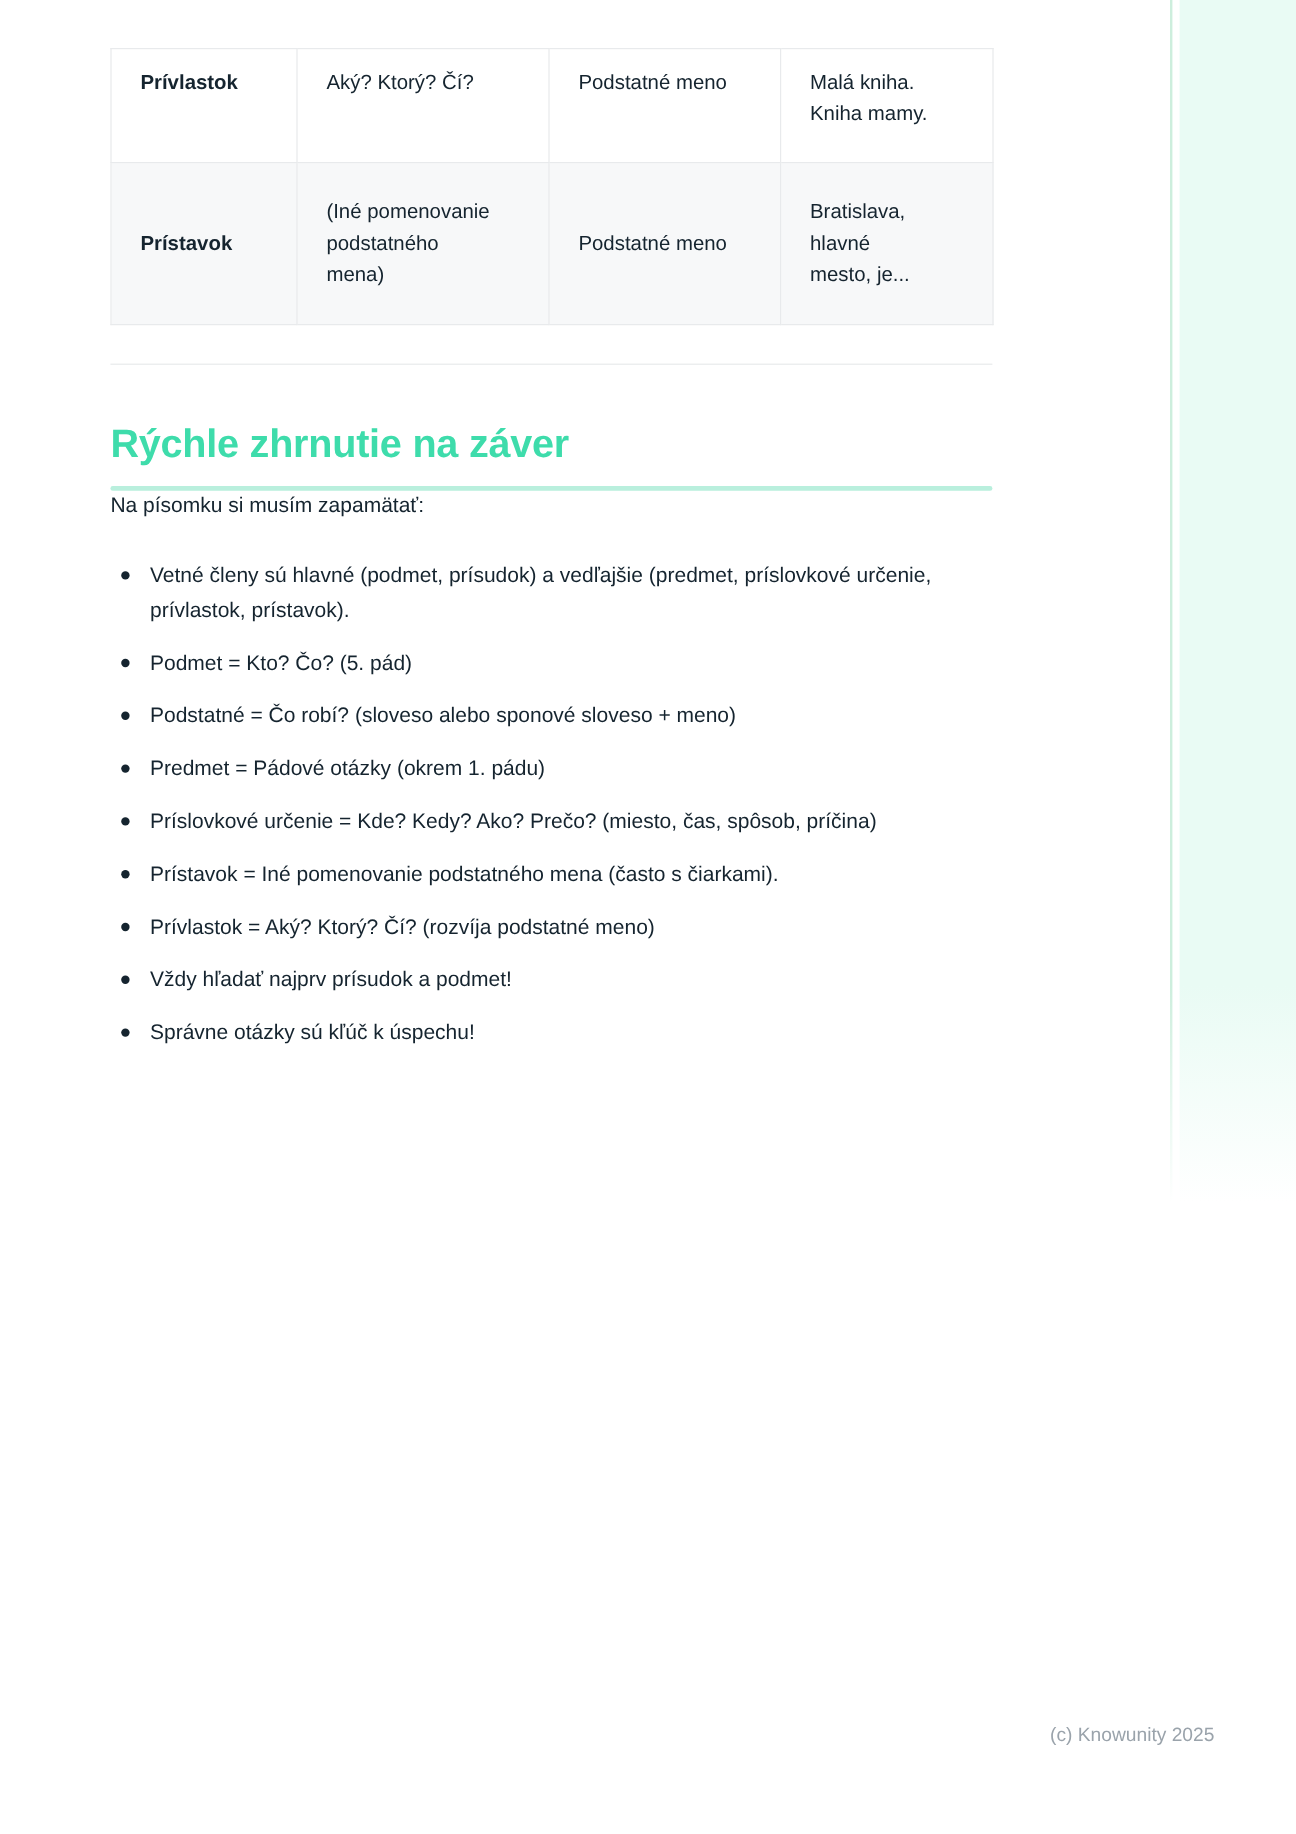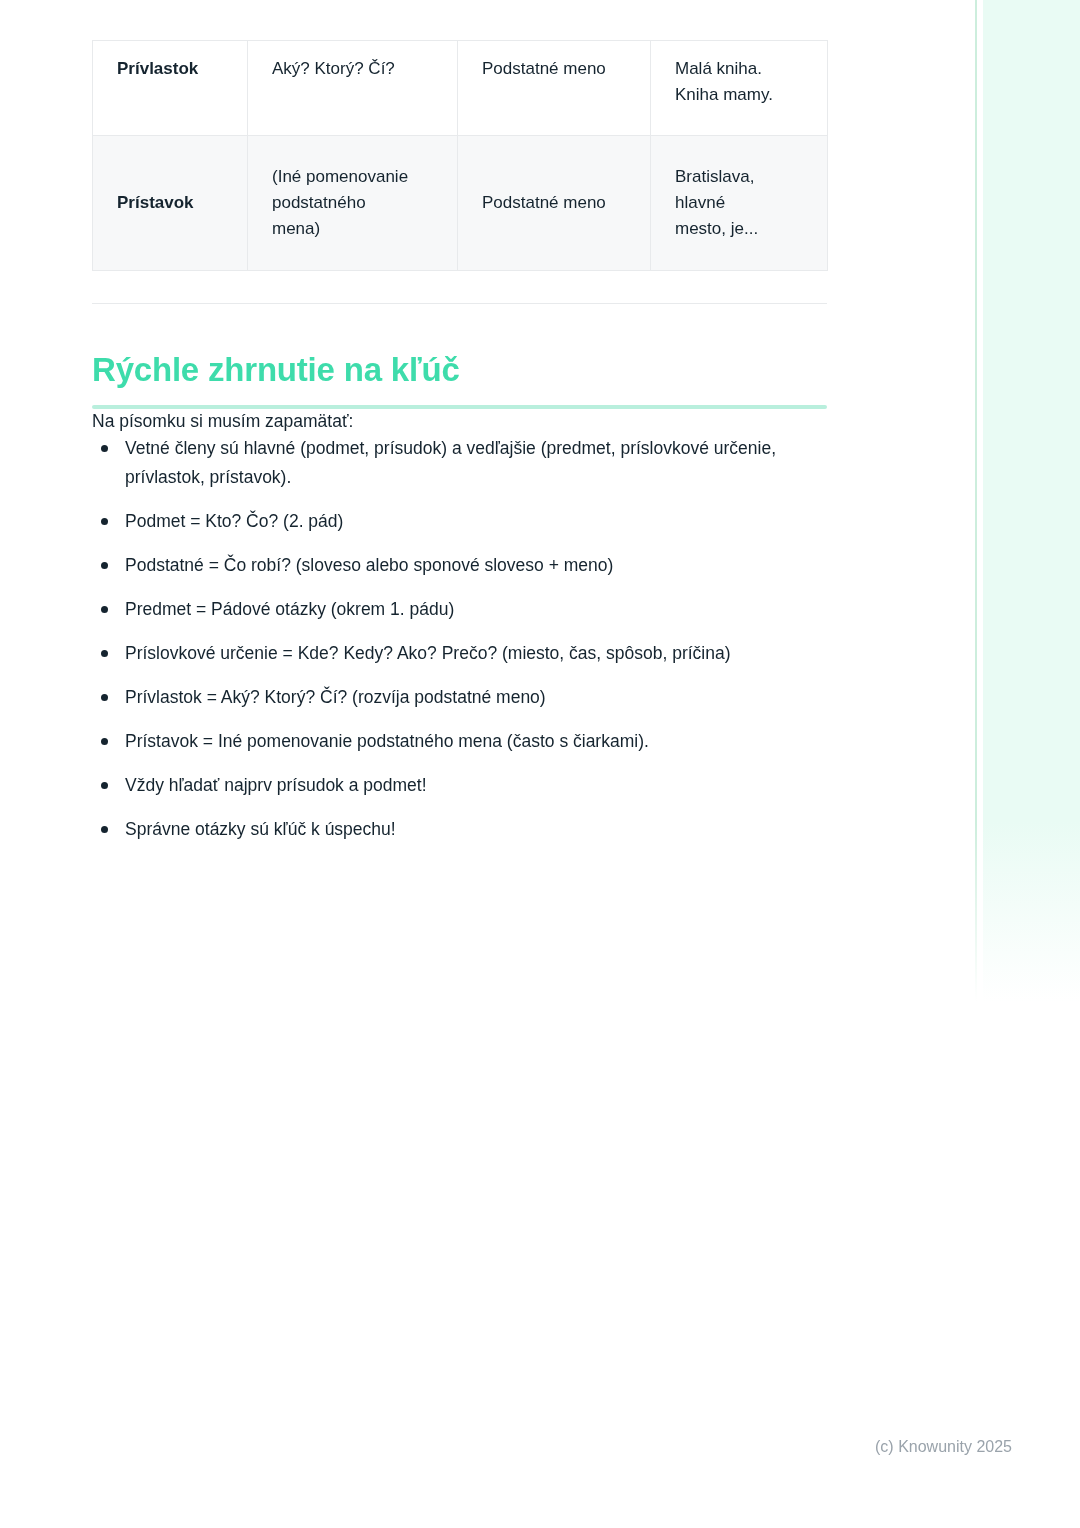--- a/index.html
+++ b/index.html
@@ -38,21 +38,21 @@
   .divider { margin-top:32px; height:1px; background:var(--border,#e8eaec); width:735px; }
 
   h1.heading {
     margin-top:46px; font-size:33px; line-height:40px; font-weight:700;
     color:var(--heading,#3edcab); letter-spacing:-0.2px;
   }
   .heading-underline { margin-top:15px; height:4px; width:735px; background:var(--underline,#b9efdd); border-radius:2px; }
 
   p.intro { font-size:17.5px; line-height:25px; }
 
-  ul.bullets { list-style:none; }
+  ul.bullets { margin-top:31px; list-style:none; }
   ul.bullets li {
     position:relative; padding-left:33px; font-size:17.5px; line-height:29px;
     margin-bottom:15px;
   }
   ul.bullets .dot {
     position:absolute; left:9px; top:11px; width:7px; height:7px;
     border-radius:50%; background:var(--text,#15242f);
   }
 
   .footer {
@@ -93,33 +93,33 @@
           <td class="c-conn">Podstatné meno</td>
           <td class="c-ex"><span>Bratislava,
 </span><span class="b">hlavné
 mesto</span><span>, je...</span></td>
         </tr>
       </tbody>
     </table>
 
     <div class="divider"></div>
 
-    <h1 class="heading">Rýchle zhrnutie na kľúč</h1>
+    <h1 class="heading">Rýchle zhrnutie na záver</h1>
     <div class="heading-underline"></div>
 
     <p class="intro">Na písomku si musím zapamätať:</p>
 
     <ul class="bullets">
       <li><span class="dot"></span><span class="li-text"><span>Vetné členy sú </span><span class="b">hlavné</span><span> (podmet, prísudok) a </span><span class="b">vedľajšie</span><span> (predmet, príslovkové určenie, prívlastok, prístavok).</span></span></li>
-      <li><span class="dot"></span><span class="li-text"><span class="b">Podmet</span><span> = Kto? Čo? (2. pád)</span></span></li>
+      <li><span class="dot"></span><span class="li-text"><span class="b">Podmet</span><span> = Kto? Čo? (5. pád)</span></span></li>
       <li><span class="dot"></span><span class="li-text"><span class="b">Podstatné</span><span> = Čo robí? (sloveso alebo sponové sloveso + meno)</span></span></li>
       <li><span class="dot"></span><span class="li-text"><span class="b">Predmet</span><span> = Pádové otázky (okrem 1. pádu)</span></span></li>
       <li><span class="dot"></span><span class="li-text"><span class="b">Príslovkové určenie</span><span> = Kde? Kedy? Ako? Prečo? (miesto, čas, spôsob, príčina)</span></span></li>
+      <li><span class="dot"></span><span class="li-text"><span class="b">Prístavok</span><span> = Iné pomenovanie podstatného mena (často s čiarkami).</span></span></li>
       <li><span class="dot"></span><span class="li-text"><span class="b">Prívlastok</span><span> = Aký? Ktorý? Čí? (rozvíja podstatné meno)</span></span></li>
-      <li><span class="dot"></span><span class="li-text"><span class="b">Prístavok</span><span> = Iné pomenovanie podstatného mena (často s čiarkami).</span></span></li>
       <li><span class="dot"></span><span class="li-text"><span>Vždy hľadať najprv prísudok a podmet!</span></span></li>
       <li><span class="dot"></span><span class="li-text"><span>Správne otázky sú kľúč k úspechu!</span></span></li>
     </ul>
 
   </div>
 
   <div class="footer">(c) Knowunity 2025</div>
 
 </div>
 

